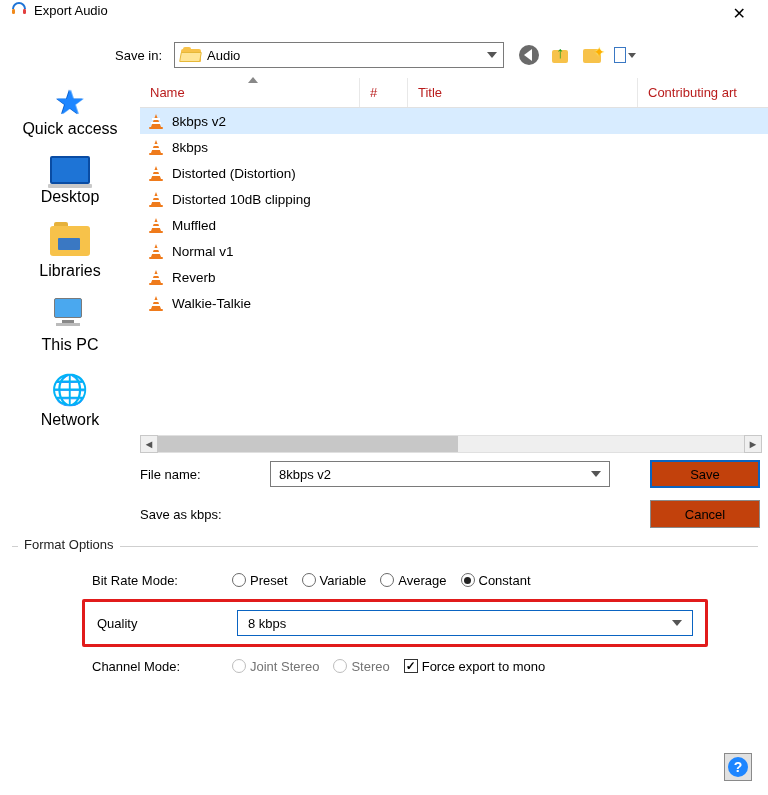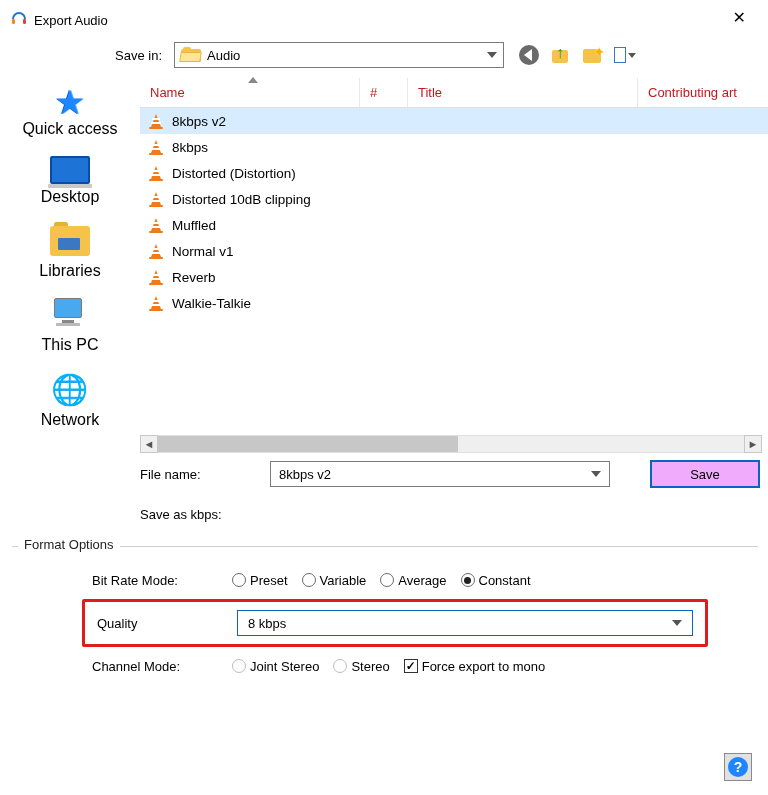--- a/index.html
+++ b/index.html
@@ -1,19 +1,19 @@
 <!DOCTYPE html>
 <html><head>
 <meta charset="utf-8">
 <style>
   * { box-sizing: border-box; margin: 0; padding: 0; font-family: "Segoe UI", Tahoma, sans-serif; font-size: 13px; }
   body { background: #fff; width: 768px; height: 795px; overflow: hidden; color: #000; }
 
   
-  .titlebar { display: flex; align-items: flex-end; justify-content: space-between; height: 32px; padding: 0 10px; border-bottom: 1px solid #fff; }
+  .titlebar { display: flex; align-items: flex-start; justify-content: space-between; height: 32px; padding: 0 10px; border-bottom: 1px solid #fff; }
   .titlebar .left { display: flex; align-items: center; gap: 6px; }
   .titlebar .title { font-size: 13px; }
   .close-x { font-size: 16px; font-weight: 300; padding: 4px 12px; cursor: default; }
 
   
   .savein-row { display: flex; align-items: center; height: 46px; padding: 8px 0 8px 0; margin-left: 44px; }
   .savein-label { width: 130px; text-align: right; padding-right: 12px; }
   .savein-combo { width: 330px; height: 26px; border: 1px solid #7a7a7a; background: #fff; display: flex; align-items: center; padding: 0 6px; justify-content: space-between; }
   .savein-combo .folder-and-text { display: flex; align-items: center; gap: 6px; }
   .toolbar-icons { display: flex; align-items: center; gap: 10px; margin-left: 14px; }
@@ -83,42 +83,42 @@
   .cone .base { position:absolute; left:1px; bottom:0; width:14px; height:2.3px; background:#ef7b1c; border-radius:1px; }
   .row .fname { font-size:13.5px; }
 
   
   .hscroll { display:flex; align-items:center; height:20px; margin:8px 6px 0 0; }
   .hs-arrow { width:18px; height:18px; background:#f0f0f0; border:1px solid #c8c8c8; display:flex; align-items:center; justify-content:center; font-size:11px; color:#555; }
   .hs-track { flex:1; height:18px; background:#efefef; border-top:1px solid #e0e0e0; border-bottom:1px solid #e0e0e0; position:relative; }
   .hs-thumb { position:absolute; left:0; top:0; width:300px; height:100%; background:#c7c7c7; }
   .combo { height:26px; border:1px solid #7a7a7a; background:#fff; display:flex; align-items:center; justify-content:space-between; padding:0 8px; }
   .combo.grey { background:#e9e9e9; }
-  .btn { height:28px; border:1px solid #8a8a8a; background:#f0abfc; display:flex; align-items:center; justify-content:center; cursor:default; width:110px; }
+  .btn { height:28px; border:1px solid #8a8a8a; background:#c2410c; display:flex; align-items:center; justify-content:center; cursor:default; width:110px; }
   .btn.primary { border:2px solid #0a64c2; }
 
   .bottom-block { padding-left:140px; }
   .bottom-block .line { display:flex; align-items:center; height:40px; }
   .bottom-block .lab { width:130px; padding-right:6px; }
   .bottom-block .combo { width:340px; }
   .bottom-block .gap { flex:1; }
   .bottom-block .btncol { width:120px; display:flex; justify-content:flex-end; padding-right:8px; }
 
   
   .fieldset { margin:12px 10px 0 12px; border-top:1px solid #cfcfcf; position:relative; padding:16px 10px 10px 10px; }
   .fieldset .legend { position:absolute; top:-10px; left:6px; background:#fff; padding:0 6px; color:#222; }
 
   .optrow { display:flex; align-items:center; height:34px; margin-left:70px; }
   .optrow .olabel { width:140px; text-align:left; padding-right:10px; }
   .radios { display:flex; gap:14px; }
   .radio { display:flex; align-items:center; gap:4px; }
   .rdot { width:14px; height:14px; border-radius:50%; border:1px solid #6a6a6a; background:#fff; display:flex; align-items:center; justify-content:center; }
   .rdot.dis { border-color:#bdbdbd; }
   .rdot .fill { width:7px; height:7px; background:#222; border-radius:50%; }
-  .radio.dis { color:#000000; }
+  .radio.dis { color:#737373; }
   .chk { width:14px; height:14px; border:1px solid #333; background:#fff; display:flex; align-items:center; justify-content:center; font-size:12px; }
   .chk::after { content:"✓"; font-weight:bold; line-height:10px; }
 
   .quality-row { border:3px solid #e11b1b; border-radius:2px; padding:8px 12px; margin:2px 40px 2px 60px; display:flex; align-items:center; }
   .quality-row .olabel { width:140px; }
   .quality-combo { flex:1; height:26px; border:1px solid #0a64c2; background:#fff; display:flex; align-items:center; justify-content:space-between; padding:0 10px; }
 
   .help-btn { position:absolute; right:16px; bottom:14px; width:28px; height:28px; border:1px solid #8a8a8a; background:#e1e1e1; display:flex; align-items:center; justify-content:center; }
   .help-q { width:20px; height:20px; border-radius:50%; background:#1e86ff; color:#fff; display:flex; align-items:center; justify-content:center; font-weight:bold; font-size:14px; }
 
@@ -327,20 +327,25 @@
       <div class="gap"></div>
       <div class="btncol">
           <div class="btn primary">
             <span>Save</span>
           </div>
         </div>
     </div>
     <div class="line">
       <div class="lab">Save as kbps:</div>
       <div class="gap"></div>
+      <div class="btncol">
+          <div class="btn">
+            <span>Cancel</span>
+          </div>
+        </div>
     </div>
   </div>
 
   <div class="fieldset">
     <div class="legend">Format Options</div>
 
     <div class="optrow">
       <div class="olabel">Bit Rate Mode:</div>
       <div class="radios">
         <div class="radio">

